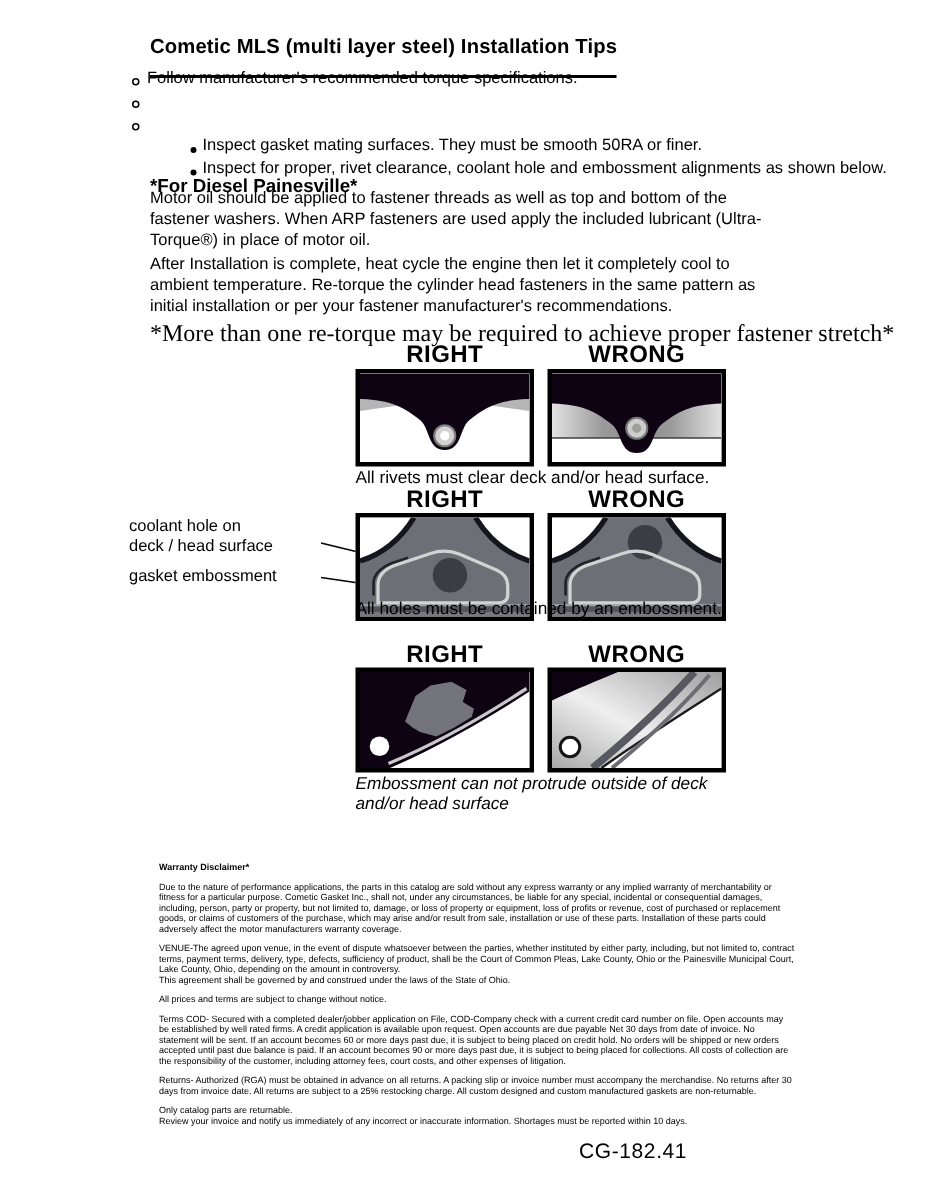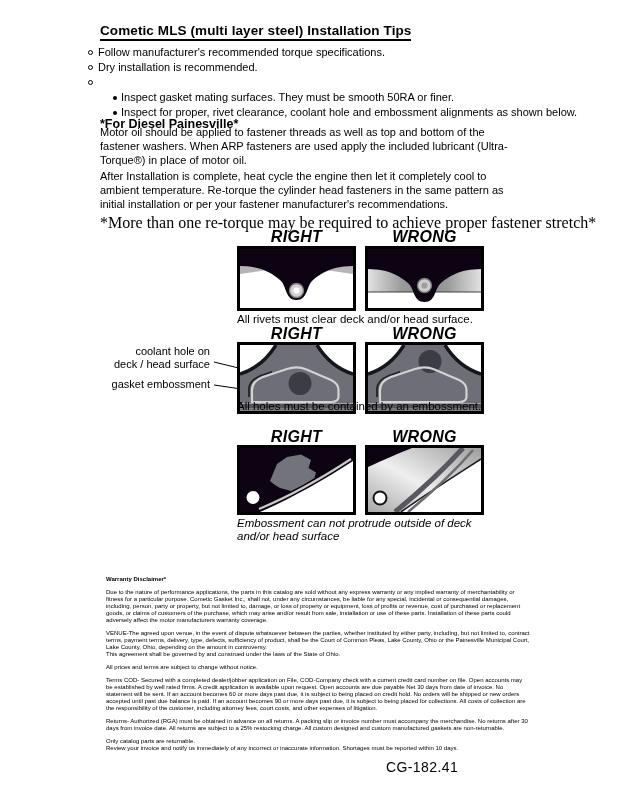--- a/index.html
+++ b/index.html
@@ -5,48 +5,48 @@
   * { margin:0; padding:0; box-sizing:border-box; }
   html,body { background:#ffffff; }
   .page {
     position:relative; width:618px; height:800px; background:#fff;
     font-family:"Liberation Sans", sans-serif; color:#000; overflow:hidden;
   }
   .abs { position:absolute; }
 
   .title {
     left:100px; top:23px; font-size:13.5px; font-weight:bold;
-    border-bottom:2px solid #000; padding-bottom:1px; display:inline-block;
+    border-bottom:2px solid #000; padding-bottom:12px; display:inline-block;
     letter-spacing:0.1px;
   }
 
   .bullets { left:88px; top:45px; font-size:11px; }
-  .b-row  { display:flex; align-items:flex-start; height:15px; line-height:15px; }
+  .b-row  { display:flex; align-items:center; height:15px; line-height:15px; }
   .b-marker { width:5px; height:5px; border:1px solid #000; border-radius:50%; margin:4.5px 5px 0 0; flex:none; }
-  .sb-row { margin-left:25px; }
+  .sb-row { margin-left:39px; }
   .sb-marker { width:4px; height:4px; background:#000; border-radius:50%; margin:5.5px 4px 0 0; flex:none; }
 
   .diesel-h { left:100px; top:117px; font-size:12.5px; font-weight:bold; }
   .para { left:100px; width:412px; font-size:11px; line-height:14px; }
   .p1 { top:125px; } .p2 { top:169px; }
   .note-line { left:100px; top:214px; font-size:16px;font-family:Liberation Serif, serif; }
 
-  .dg-label { width:119px; text-align:center; font-size:16px; font-weight:bold; letter-spacing:0.3px;font-style:italic; }
+  .dg-label { width:119px; text-align:center; font-size:16px; font-weight:bold; letter-spacing:0.3px; }
   .col-r { left:237px; } .col-w { left:365px; }
   .lr1 { top:228px; } .lr2 { top:325px; } .lr3 { top:428px; }
   .dg-box { width:119px; border:3px solid #000; background:#fff; }
   .r1 { top:246px; height:65px; } .r2 { top:342px; height:72px; } .r3 { top:445px; height:70px; }
   .dg-box svg { display:block; width:100%; height:100%; }
 
   .cap { font-size:11.5px; line-height:13px; }
   .cap1 { left:237px; top:313px; }
   .cap2 { left:237px; top:400px; }
   .cap3 { left:237px; top:517px; width:258px;font-style:italic; }
 
-  .ann { font-size:11px; line-height:12.5px; text-align:right; width:124px; left:86px; }
+  .ann { font-size:11px; line-height:12.5px; width:124px; left:86px; }
   .ann1 { top:345px; } .ann2 { top:378px; }
   .leader-svg { left:212px; top:340px; }
 
   .disc { left:106px; top:576px; width:424px; font-size:6px; line-height:7px; }
   .disc p { margin:0 0 6px 0; }
   .disc p.m0 { margin-bottom:0; }
   .disc .dh { font-weight:bold; }
 
   .footer-code { left:386px; top:759px; font-size:14px; letter-spacing:0.4px; }
 </style>
@@ -57,21 +57,20 @@
 
   <h1 class="abs title">Cometic MLS (multi layer steel) Installation Tips</h1>
 
   <div class="abs bullets">
     <div class="b-row">
       <span class="b-marker"></span>
       <span>Follow manufacturer's recommended torque specifications.</span>
     </div>
     <div class="b-row">
       <span class="b-marker"></span>
-      <span>Dry installation is recommended.</span>
     </div>
     <div class="b-row">
       <span class="b-marker"></span>
     </div>
     <div class="b-row sb-row">
       <span class="sb-marker"></span>
       <span>Inspect gasket mating surfaces.  They must be smooth 50RA or finer.</span>
     </div>
     <div class="b-row sb-row">
       <span class="sb-marker"></span>

